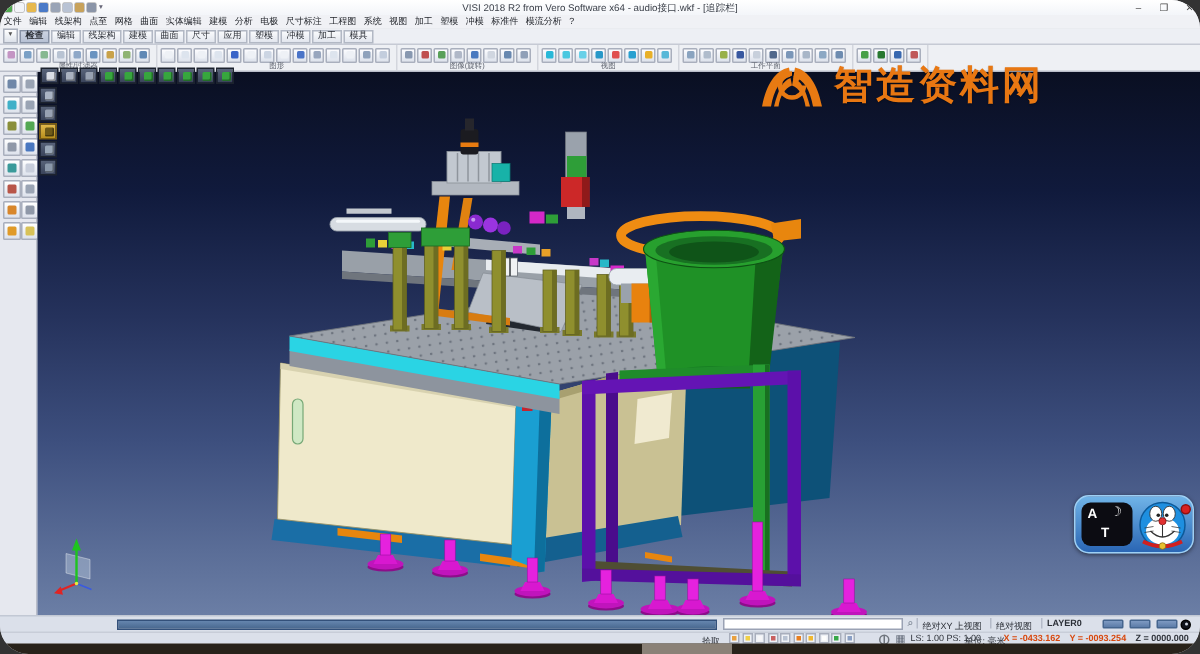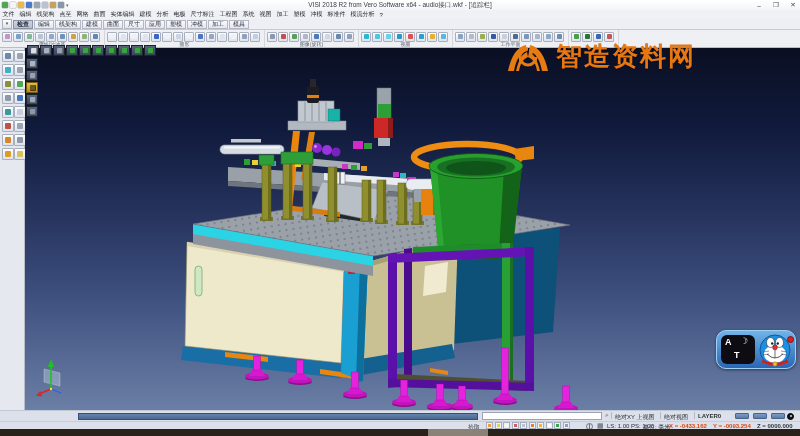--- a/index.html
+++ b/index.html
@@ -1,17 +1,17 @@
 <!DOCTYPE html>
 <html><head>
 <meta charset="utf-8">
 <style>
   html,body{margin:0;padding:0;background:#333;}
   .root{position:relative;width:800px;height:436px;background:#e8eaf0;overflow:hidden;
-        font-family:"Liberation Sans","DejaVu Sans",sans-serif;-webkit-font-smoothing:antialiased;}
+        font-family:"Liberation Sans","DejaVu Sans",sans-serif;border-radius:19px;-webkit-font-smoothing:antialiased;}
   
   .titlebar{position:absolute;left:0;top:0;width:800px;height:10px;background:linear-gradient(#ffffff,#f3f5f9);
             border-bottom:1px solid #d9dbe0;}
   .qicons{position:absolute;left:2px;top:1.5px;display:flex;gap:2px;align-items:center;}
   .qicon{width:6px;height:6px;border-radius:1px;box-shadow:0 0 0 0.5px rgba(0,0,0,.28);}
   .qmore{font-size:5px;color:#667;}
   .title-text{position:absolute;left:50%;top:1px;transform:translateX(-50%);font-size:6.5px;color:#3a3f48;white-space:nowrap;}
   .win-controls{position:absolute;right:3px;top:0;height:10px;display:flex;align-items:center;gap:9px;}
   .win-controls span{font-size:6.5px;color:#444;width:8px;text-align:center;cursor:default;}
   

